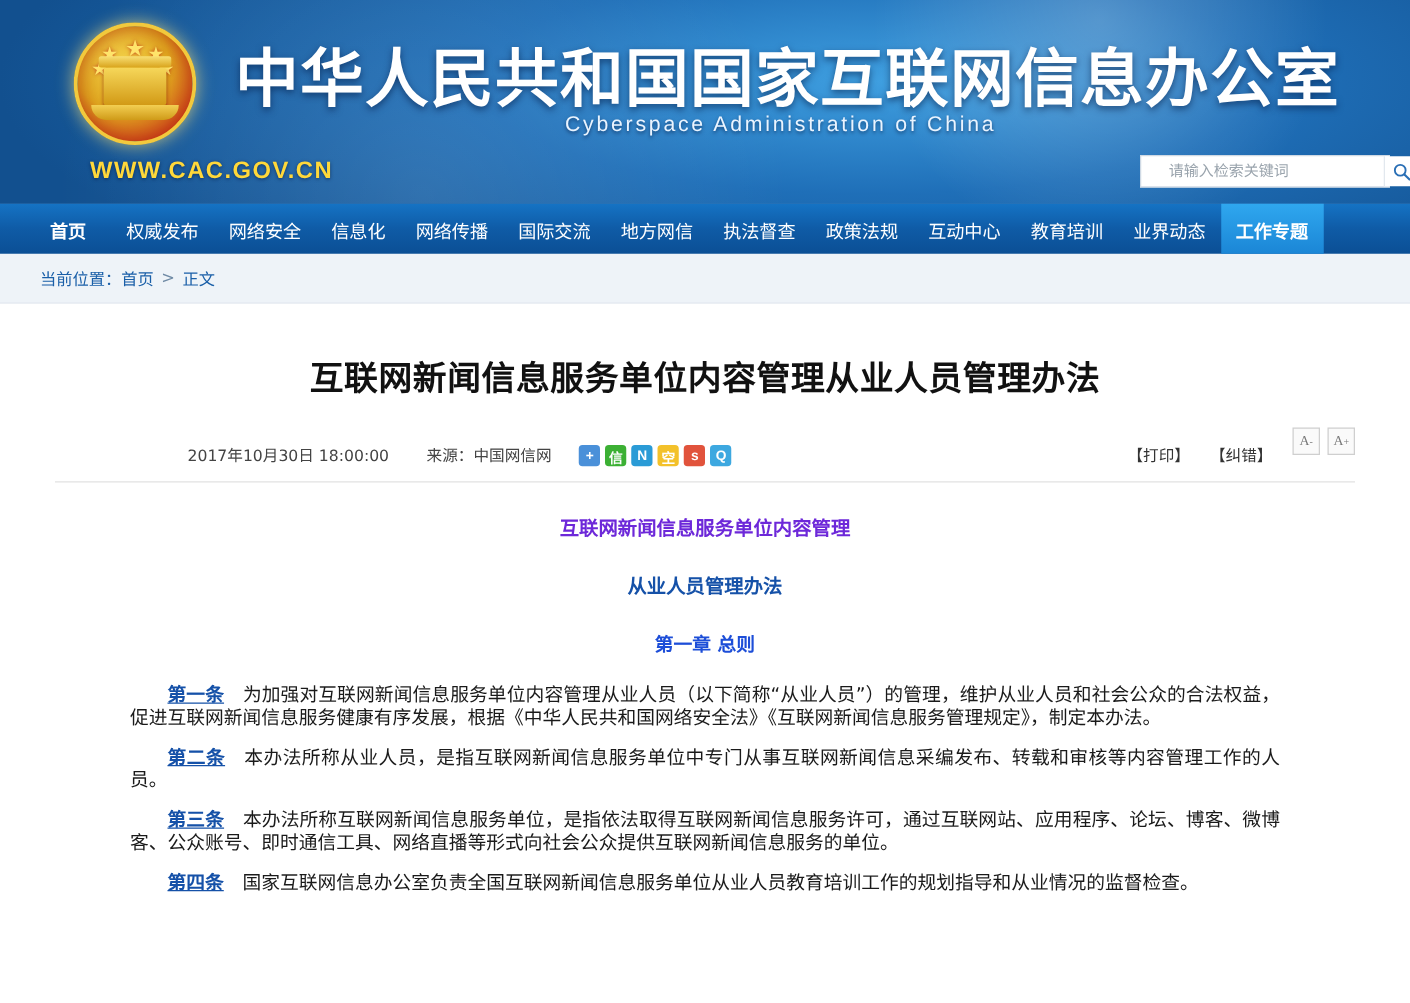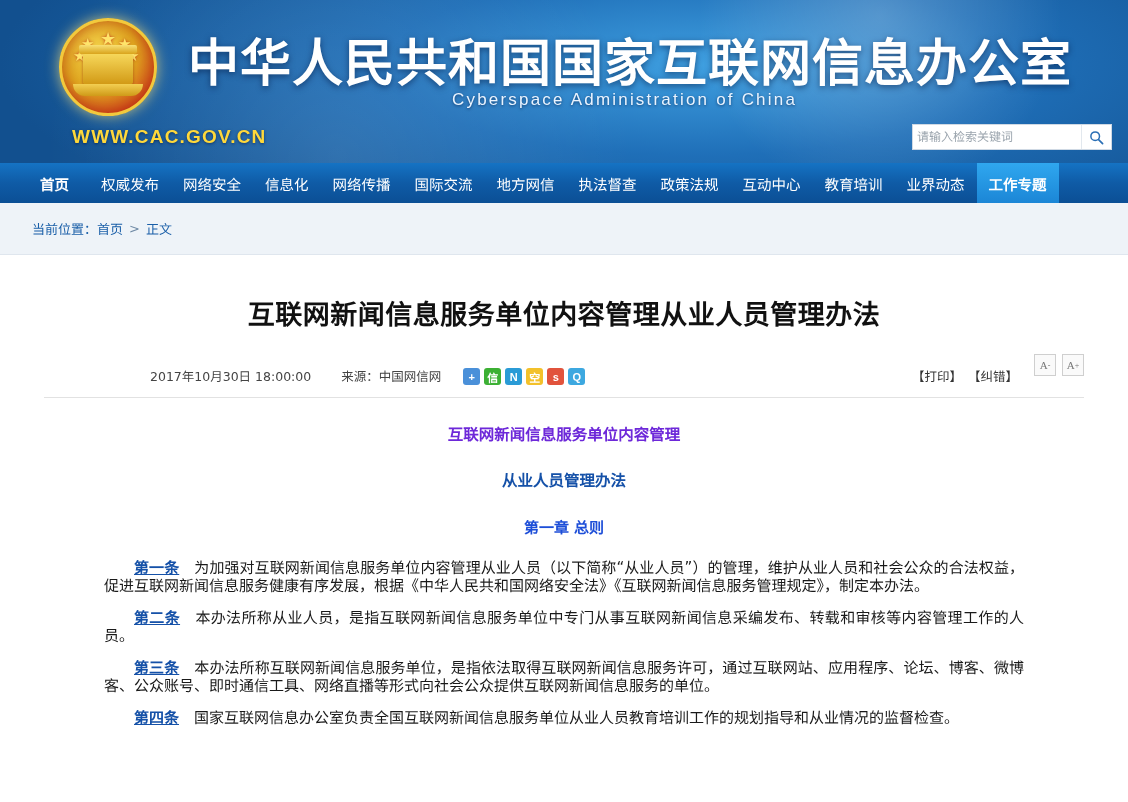--- a/index.html
+++ b/index.html
@@ -106,21 +106,21 @@
     right: 16px; top: 124px;
     width: 200px; height: 26px;
     background: #ffffff;
     border: 1px solid #cfd9e4;
     display: flex; align-items: center;
   }
   .search-input {
     flex: 1 1 auto;
     height: 24px;
     border: 0; outline: none;
-    padding: 0 4px;
+    padding: 0 22px;
     font-size: 12px;
     color: #333;
     font-family: "DejaVu Sans", sans-serif;
     background: transparent;
   }
   .search-input::placeholder { color: #9aa4ad; }
   .search-btn {
     width: 30px; height: 24px;
     border: 0; border-left: 1px solid #e2e8ee;
     background: #ffffff;
@@ -147,21 +147,21 @@
     cursor: pointer;
   }
   .nav-item.first { font-weight: bold; padding-right: 20px; }
   .nav-item.active {
     background: linear-gradient(180deg,#2fa7ef 0%, #1b86d6 100%);
     font-weight: bold;
   }
 
   
   .crumb-bar {
-    height: 52px;
+    height: 40px;
     background: #eef3f8;
     border-bottom: 1px solid #dfe6ee;
     display: flex; align-items: center;
     padding-left: 32px;
     font-size: 13px;
     color: #1a5fa8;
     font-family: "DejaVu Sans", sans-serif;
   }
   .crumb-bar a { color: #1a5fa8; text-decoration: none; cursor: pointer; }
   .crumb-sep { margin: 0 6px; color: #6f8aa5; }
@@ -210,21 +210,21 @@
   }
   .s-plus { background: #4a90d9; }
   .s-wx { background: #3cb034; }
   .s-note { background: #2a9bd6; }
   .s-qz { background: #f3c12a; color:#7a5a00; }
   .s-sina { background: #e1533c; }
   .s-qq { background: #3da8e0; }
 
   .meta-tools {
     margin-left: auto;
-    display: flex; align-items: center; gap: 6px;
+    display: flex; align-items: center; gap: 16px;
     font-size: 12.5px; color: #333;
     font-family: "DejaVu Sans", sans-serif;
     margin-right: 60px;
   }
   .meta-tools span { cursor: pointer; }
   .font-btns {
     position: absolute; right: 0; top: 0;
     display: flex; gap: 6px;
   }
   .font-btn {

